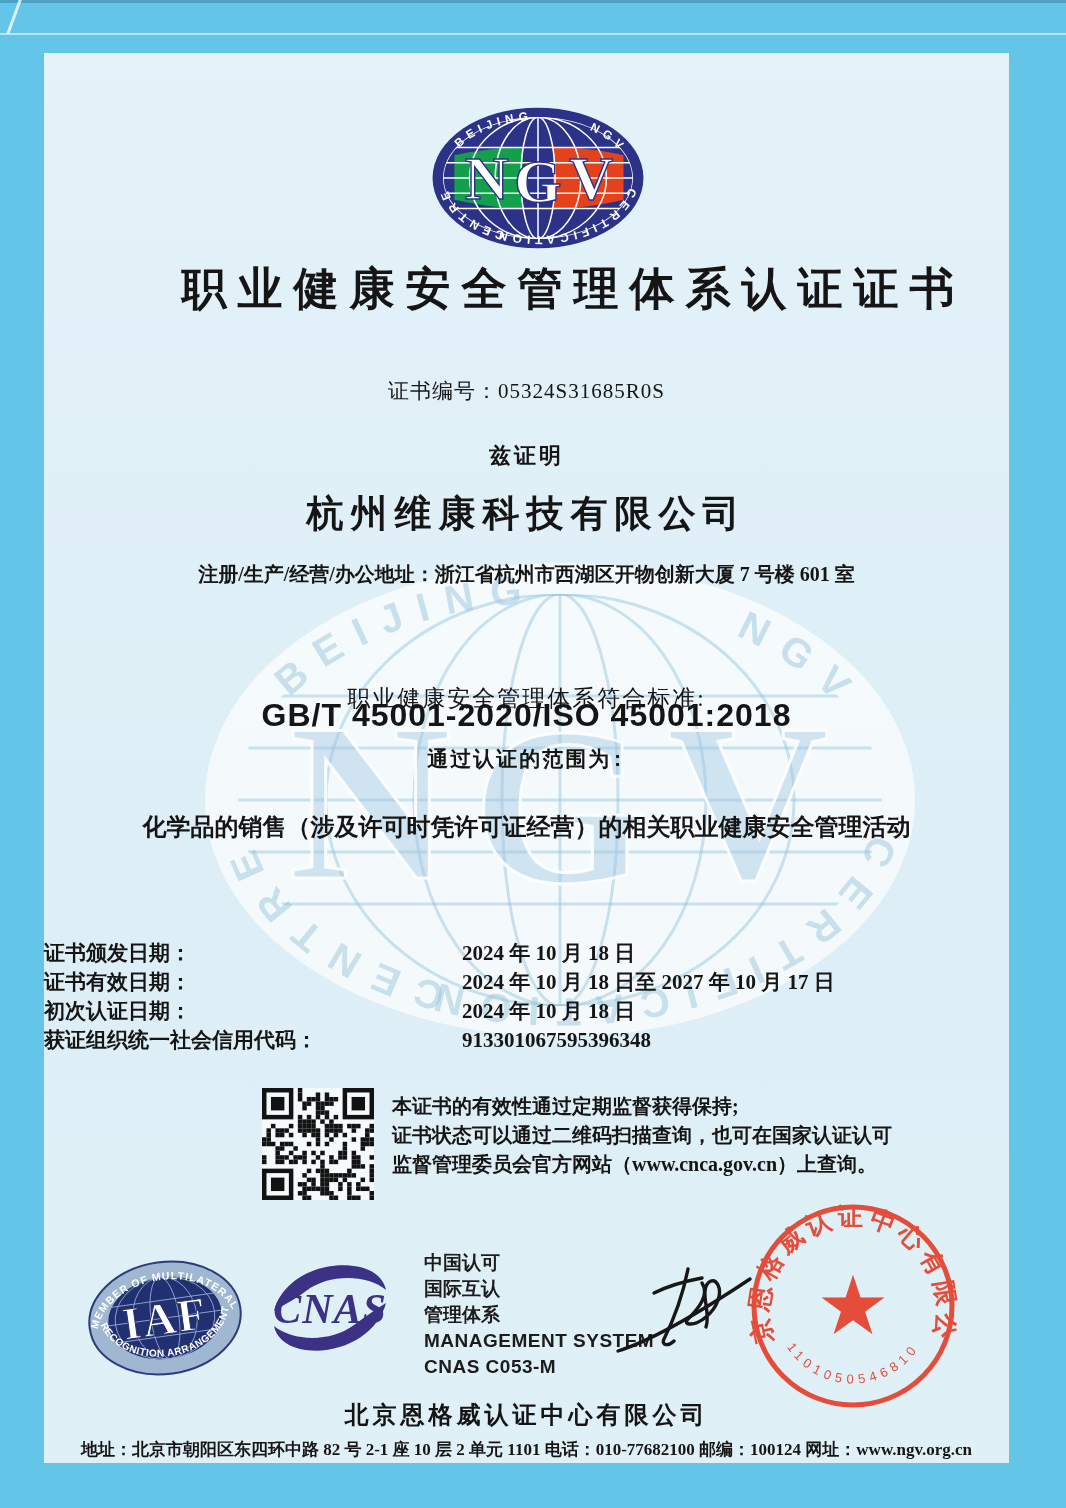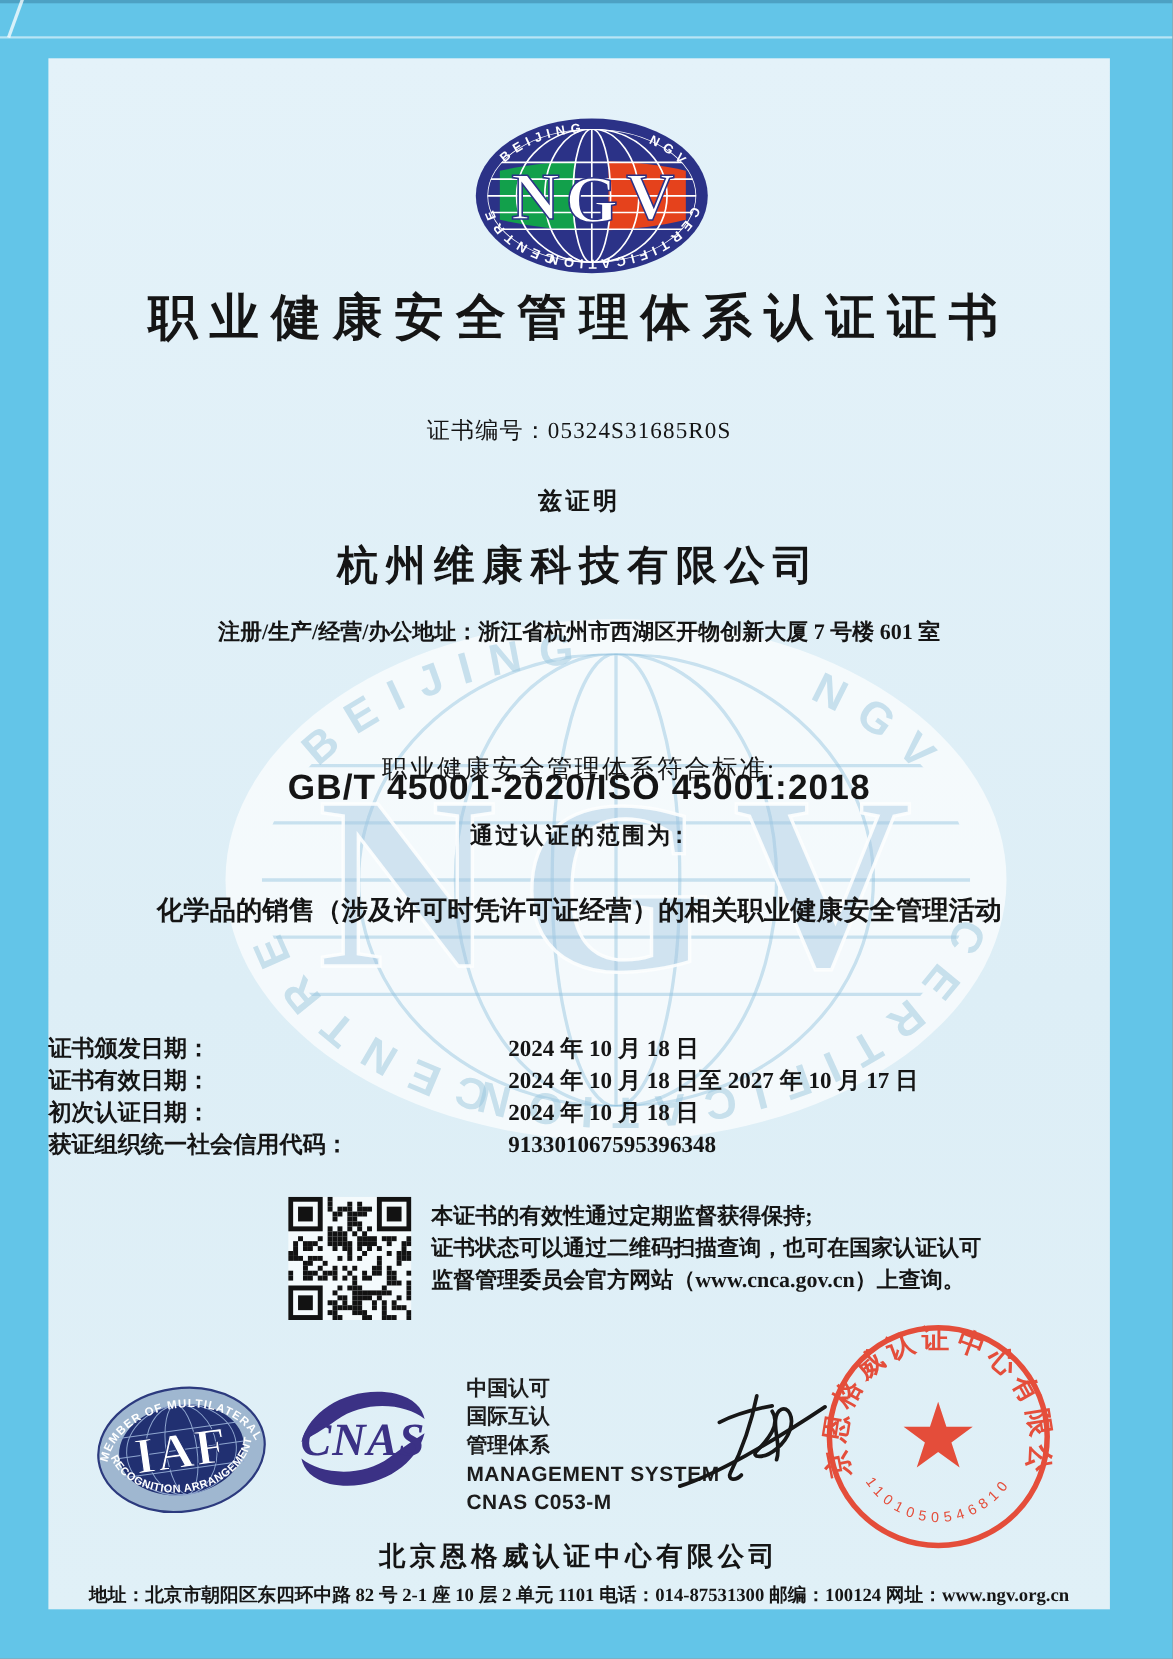--- a/index.html
+++ b/index.html
@@ -116,21 +116,21 @@
       </g>
       <path id="lring" d="M23,80 A97,61 0 1 1 217,80 A97,61 0 1 1 23,80" fill="none"></path>
       <g font-family="Liberation Sans,sans-serif" font-weight="bold" font-size="12.5" fill="#ffffff" letter-spacing="5">
         <text><textPath href="#lring" startOffset="7%">BEIJING</textPath></text>
         <text><textPath href="#lring" startOffset="36%">NGV</textPath></text>
         <text><textPath href="#lring" startOffset="52%">CERTIFICATION</textPath></text>
         <text><textPath href="#lring" startOffset="82%">CENTRE</textPath></text>
       </g>
     </svg>
 
-    <div class="abs center title" style="top:206px;">职业健康安全管理体系认证证书</div>
+    <div class="abs center title" style="top:206px;padding-left:47px;">职业健康安全管理体系认证证书</div>
     <div class="abs center certno" style="top:324px;">
       <span>证书编号：</span><span>05324S31685R0S</span>
     </div>
     <div class="abs center certify" style="top:388px;">兹证明</div>
     <div class="abs center company" style="top:436px;">杭州维康科技有限公司</div>
     <div class="abs center addr" style="top:508px;">
       <span>注册/生产/经营/办公地址：</span><span>浙江省杭州市西湖区开物创新大厦 7 号楼 601 室</span>
     </div>
 
     <div class="abs center std-intro" style="top:602px;">职业健康安全管理体系符合标准:</div>
@@ -428,16 +428,16 @@
       <text font-family="Liberation Serif,serif" font-weight="bold" font-size="25" fill="#e5402b" letter-spacing="5">
         <textPath href="#stampArc" startOffset="50%" text-anchor="middle">北京恩格威认证中心有限公司</textPath>
       </text>
       <path id="stampNum" d="M38,146 A78,78 0 0 0 178,146" fill="none"></path>
       <text font-family="Liberation Sans,sans-serif" font-size="13" fill="#e5402b" letter-spacing="5">
         <textPath href="#stampNum" startOffset="50%" text-anchor="middle">1101050546810</textPath>
       </text>
     </svg>
 
     <div class="abs center footer-co" style="top:1346px;">北京恩格威认证中心有限公司</div>
-    <div class="abs center footer-contact" style="top:1385px;">地址：北京市朝阳区东四环中路 82 号 2-1 座 10 层 2 单元 1101  电话：014-87531300  邮编：100124  网址：www.ngv.org.cn</div>
+    <div class="abs center footer-contact" style="top:1385px;">地址：北京市朝阳区东四环中路 82 号 2-1 座 10 层 2 单元 1101  电话：010-77682100  邮编：100124  网址：www.ngv.org.cn</div>
 
   </div>
 </div>
 
 </body></html>

